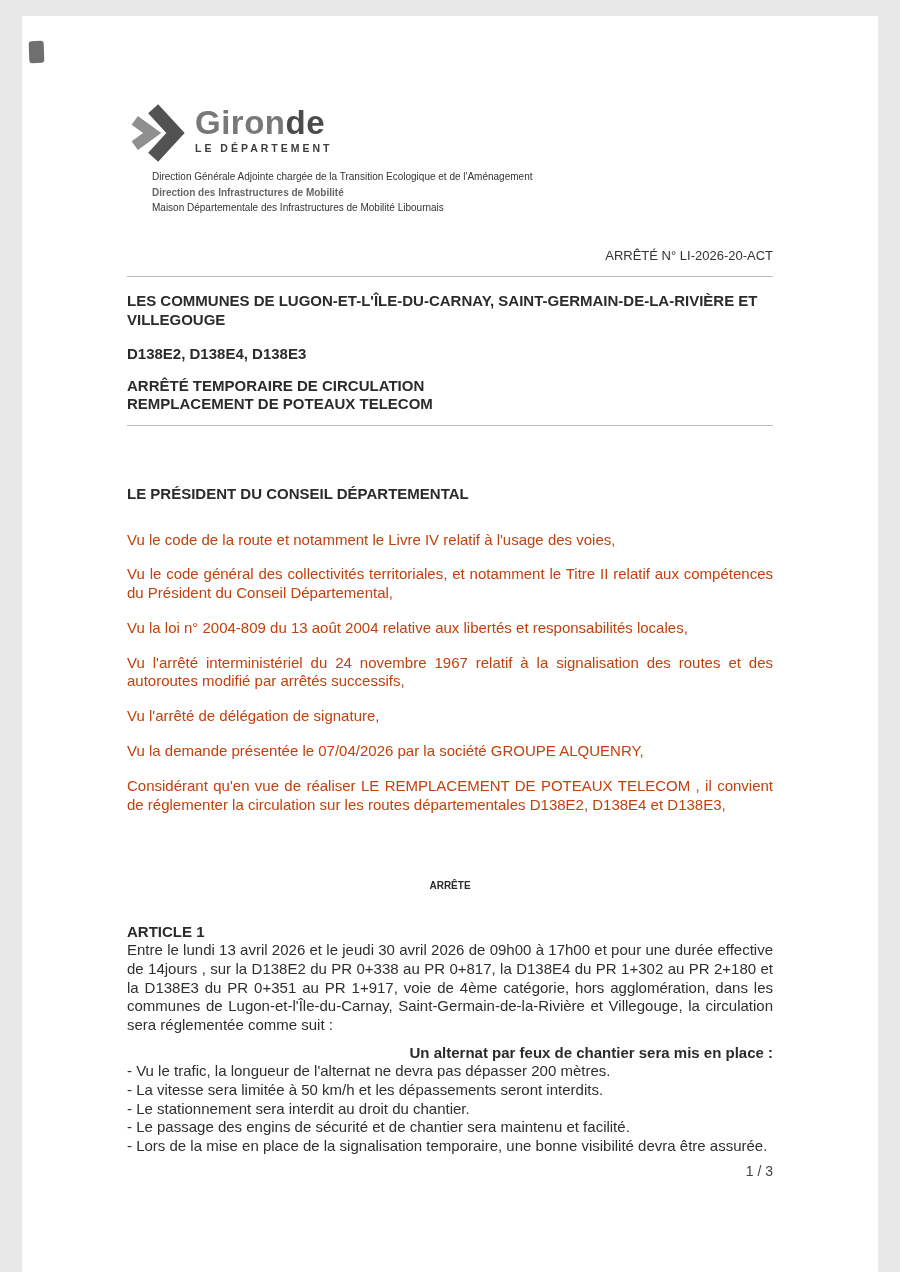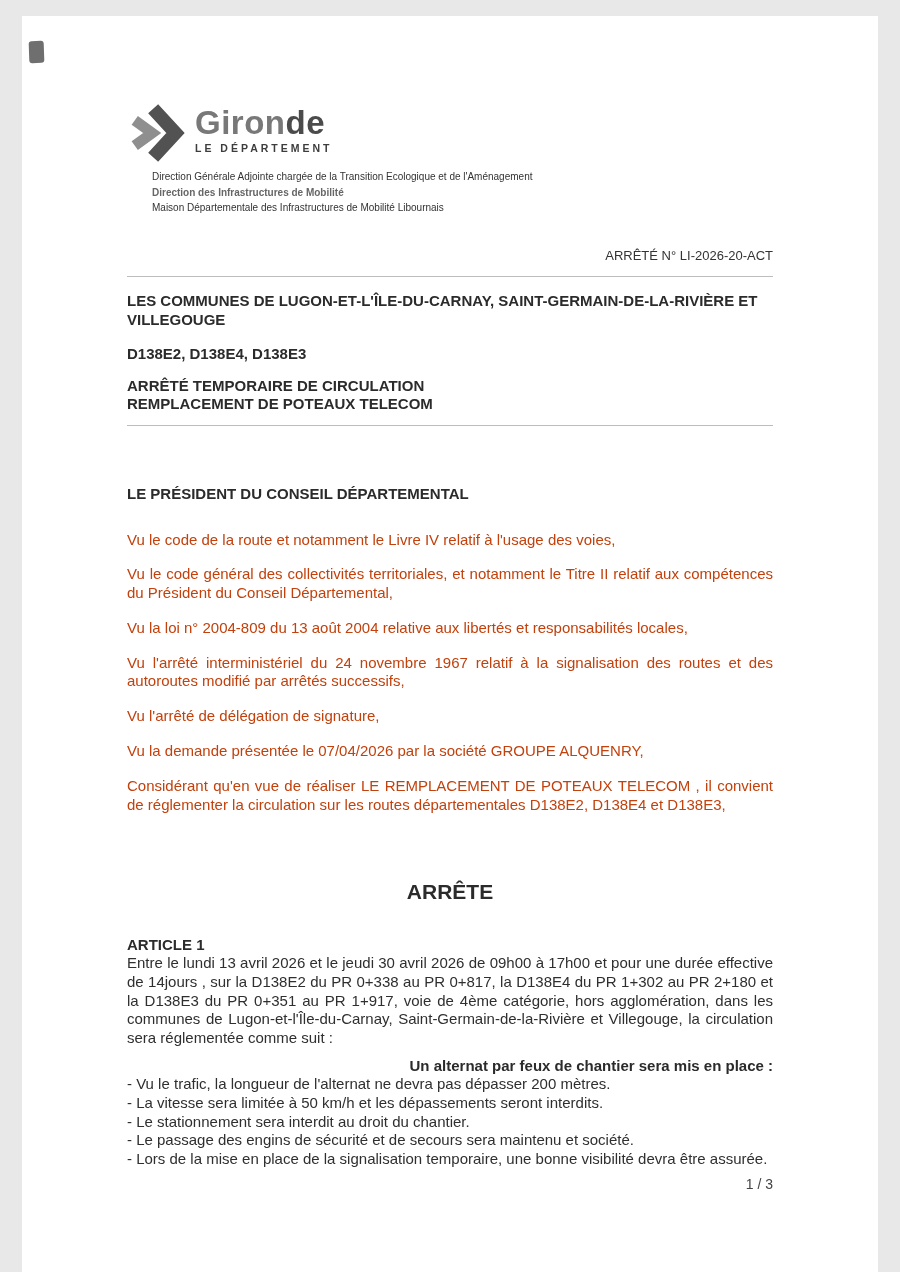--- a/index.html
+++ b/index.html
@@ -37,21 +37,21 @@
   .title-communes{margin-top:14px;font-size:15px;line-height:19px;}
   .title-roads{margin-top:15px;font-size:15px;line-height:19px;}
   .title-subject{margin-top:14px;font-size:15px;line-height:18.5px;}
   
   .president{margin-top:59px;font-weight:bold;font-size:15px;color:#2b2b2b;}
   .recitals{margin-top:29px;}
   .recitals p{
     margin:0 0 16px 0;font-size:15px;line-height:18.8px;
     text-align:justify;color:#c2410c;
   }
-  .arrete-heading{margin-top:66px;text-align:center;font-weight:bold;font-size:21px;color:#2b2b2b;}
+  .arrete-heading{margin-top:66px;text-align:center;font-weight:bold;font-size:10px;color:#2b2b2b;}
   .article{margin-top:31px;}
   .article-title{font-weight:bold;font-size:15px;line-height:19px;color:#2b2b2b;}
   .article-text{margin:0;font-size:15px;line-height:18.6px;text-align:justify;}
   .alternat-heading{margin-top:9px;font-weight:bold;font-size:15px;line-height:19px;color:#2b2b2b;text-align:right;}
   .bullets{font-size:15px;line-height:18.6px;}
   .page-number{margin-top:8px;text-align:right;font-size:14px;color:#444;}
 </style>
 </head>
 <body>
 
@@ -111,20 +111,20 @@
       <div class="article-title">ARTICLE 1</div>
       <p class="article-text">Entre le lundi 13 avril 2026 et le jeudi 30 avril 2026 de 09h00 à 17h00 et pour une durée effective de 14jours , sur la D138E2 du PR 0+338 au PR 0+817, la D138E4 du PR 1+302 au PR 2+180 et la D138E3 du PR 0+351 au PR 1+917, voie de 4ème catégorie, hors agglomération, dans les communes de Lugon-et-l'Île-du-Carnay, Saint-Germain-de-la-Rivière et Villegouge, la circulation sera réglementée comme suit :</p>
     </div>
 
     <div class="alternat-heading">Un alternat par feux de chantier sera mis en place :</div>
 
     <div class="bullets">
       <div>- Vu le trafic, la longueur de l'alternat ne devra pas dépasser 200 mètres.</div>
       <div>- La vitesse sera limitée à 50 km/h et les dépassements seront interdits.</div>
       <div>- Le stationnement sera interdit au droit du chantier.</div>
-      <div>- Le passage des engins de sécurité et de secours sera maintenu et société.</div>
+      <div>- Le passage des engins de sécurité et de chantier sera maintenu et facilité.</div>
       <div>- Lors de la mise en place de la signalisation temporaire, une bonne visibilité devra être assurée.</div>
     </div>
 
     <div class="page-number">1 / 3</div>
 
   </div>
 </div>
 
 </body></html>

